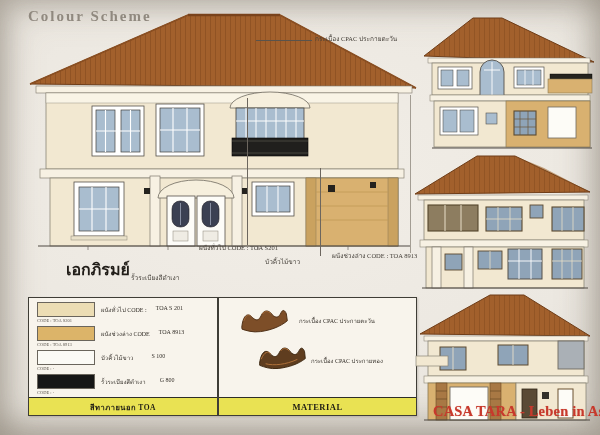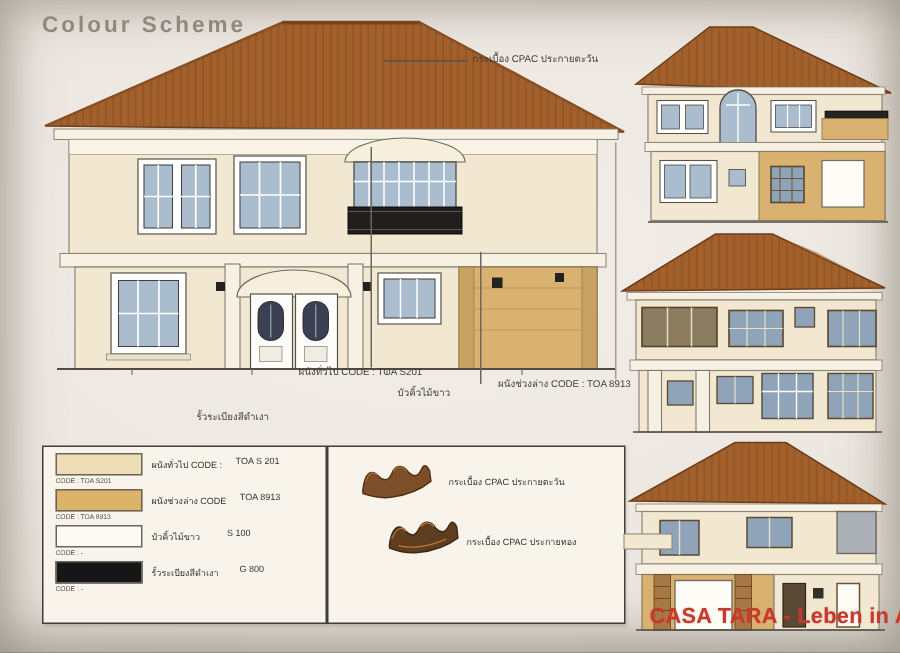--- a/index.html
+++ b/index.html
@@ -1,18 +1,18 @@
 <!DOCTYPE html>
 <html><head>
 <meta charset="utf-8">
 <style>
   html,body{margin:0;padding:0;background:#888;}
   #stage{
     position:relative;width:600px;height:435px;overflow:hidden;
-    font-family:Liberation Sans, sans-serif;
+    font-family:Liberation Serif, serif;
     background:
       radial-gradient(130% 105% at 46% 40%, #f2eee7 0%, #ece8e1 45%, #e3dfd7 70%, #d2cdc5 90%, #c0bbb2 100%);
     box-shadow: inset 0 0 45px rgba(115,105,90,.28),
                 inset -8px -12px 28px rgba(100,90,75,.30),
                 inset 10px 8px 24px rgba(110,100,85,.22);
   }
   .abs{position:absolute;}
   .title{font-size:15px;font-weight:bold;color:#90897f;letter-spacing:2px;}
   .ann{font-size:6.5px;color:#45403a;white-space:nowrap;}
   .model-code{font-size:12px;color:#2e2a25;white-space:nowrap;}
@@ -119,20 +119,21 @@
     <path d="M60 236v4 M140 236v4 M230 236v4 M320 236v4" stroke="#6a655e" stroke-width="0.7"></path>
   </svg>
 
   <div class="abs leader-h" style="left:256px;top:40px;width:56px;"></div>
   <div class="abs ann" style="left:315px;top:34px;">กระเบื้อง CPAC ประกายตะวัน</div>
 
   <div class="abs leader-v" style="left:247px;top:98px;height:147px;"></div>
   <div class="abs leader-v" style="left:320px;top:168px;height:88px;"></div>
   <div class="abs leader-v light" style="left:410px;top:95px;height:158px;"></div>
 
+  <div class="abs model-name" style="left:66px;top:257px;">เอกภิรมย์</div>
 
   <div class="abs ann" style="left:199px;top:243px;">ผนังทั่วไป CODE : TOA S201</div>
   <div class="abs ann" style="left:265px;top:257px;">บัวคิ้วไม้ขาว</div>
   <div class="abs ann" style="left:332px;top:251px;">ผนังช่วงล่าง CODE : TOA 8913</div>
   <div class="abs ann" style="left:131px;top:273px;">รั้วระเบียงสีดำเงา</div>
 
   <div class="abs panel" style="left:28px;top:297px;width:188px;height:117px;">
     <div class="panel-body">
 
       <div class="lg-row">
@@ -165,37 +166,39 @@
       <div class="lg-row">
         <div class="lg-swatch-wrap">
           <div class="lg-swatch" style="background:#161616"></div>
           <span class="lg-code">CODE : -</span>
         </div>
         <span class="lg-label">รั้วระเบียงสีดำเงา</span>
         <span class="lg-value" style="margin-left:14px;">G 800</span>
       </div>
 
     </div>
+    <div class="panel-footer">สีทาภายนอก TOA</div>
   </div>
 
   <div class="abs panel" style="left:218px;top:297px;width:197px;height:117px;">
     <div class="panel-body">
 
       <svg class="abs" style="left:20px;top:7px;transform:rotate(-8deg);" width="50" height="30" viewBox="0 0 50 30">
         <path d="M2 19 C5 7,10 5,14 11 C17 15,20 15,23 10 C26 5,31 5,34 11 C37 15,40 15,43 10 C45 7,47 8,48 12 L48 19 C40 24,30 26,20 26 C12 26,6 23,2 21 Z" fill="#7d4e28" stroke="#4e2f16" stroke-width="0.9"></path>
         <path d="M5 13 C8 7,11 7,13 10 M24 9 C27 6,30 6,33 10" stroke="#a56a38" stroke-width="0.9" fill="none"></path>
       </svg>
       <span class="mat-label" style="left:80px;top:18px;">กระเบื้อง CPAC ประกายตะวัน</span>
 
       <svg class="abs" style="left:38px;top:44px;transform:rotate(-6deg);" width="50" height="30" viewBox="0 0 50 30">
         <path d="M2 19 C5 7,10 5,14 11 C17 15,20 15,23 10 C26 5,31 5,34 11 C37 15,40 15,43 10 C45 7,47 8,48 12 L48 19 C40 24,30 26,20 26 C12 26,6 23,2 21 Z" fill="#5f3d1f" stroke="#3c2610" stroke-width="0.9"></path>
         <path d="M4 15 C8 8,12 7,14 11 M24 9 C27 6,30 6,33 10 M8 20 C16 23,28 23,40 19" stroke="#b4743c" stroke-width="0.9" fill="none"></path>
       </svg>
       <span class="mat-label" style="left:92px;top:58px;">กระเบื้อง CPAC ประกายทอง</span>
     </div>
+    <div class="panel-footer" style="font-size:8.5px;">MATERIAL</div>
   </div>
 
   <svg class="abs" style="left:422px;top:10px;" width="175" height="140" viewBox="0 0 175 140">
     <defs>
       <pattern id="rp2" width="5" height="8" patternUnits="userSpaceOnUse">
         <line x1="2.5" y1="0" x2="2.5" y2="8" stroke="#7b431b" stroke-width="0.8" opacity="0.5"></line>
       </pattern>
     </defs>
     <polygon points="2,46 51,8 80,8 172,52" fill="#a2602c" stroke="#6e3d18" stroke-width="1"></polygon>
     <polygon points="2,46 51,8 80,8 172,52" fill="url(#rp2)"></polygon>

